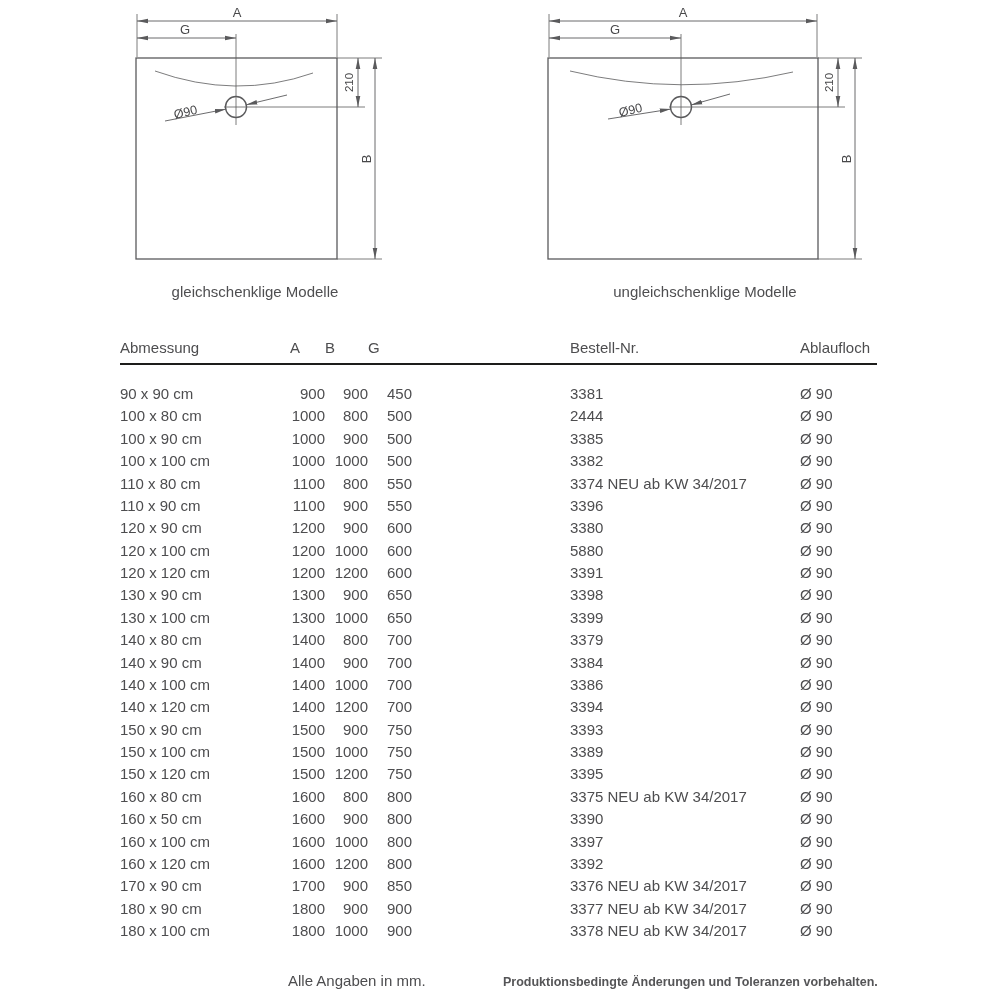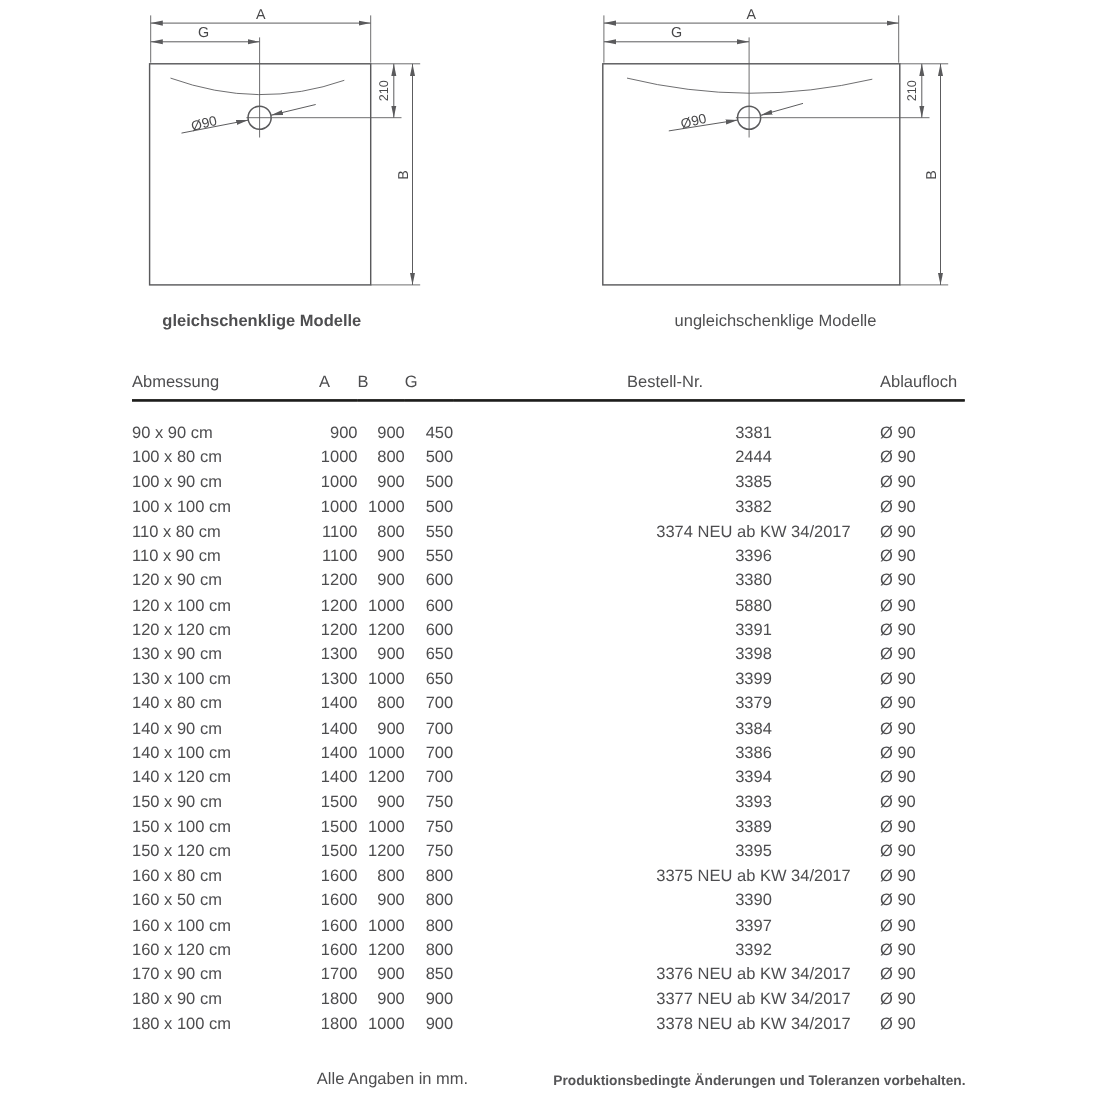--- a/index.html
+++ b/index.html
@@ -19,21 +19,21 @@
   .dimtext{font-size:13px;}
   .dimtext-sm{font-size:11.5px;}
   .diam{font-size:12.5px;}
   .caption{font-size:15px;color:#4e4e50;text-align:center;}
   
   .spec-table{border-collapse:collapse;table-layout:fixed;width:757px;font-size:15px;color:#4d4d4f;}
   .spec-table th{font-weight:normal;text-align:left;padding:0 0 7px 0;border-bottom:2.5px solid #1d1d1b;}
   .spec-table td{padding:0;height:22.37px;line-height:22.37px;box-sizing:border-box;white-space:nowrap;}
   .spec-table th{box-sizing:border-box;margin-top:20px;}
   .col-a,.col-b,.col-g{text-align:right;}
-  .col-order{padding-left:158px !important;text-align:center;}
+  .col-order{padding-left:158px !important;}
   .spec-table tbody tr:first-child td{padding-top:18px;}
   
   .footer-units{font-size:15px;color:#4d4d4f;}
   .footer-note{font-size:12.5px;color:#555557;font-weight:bold;}
 </style>
 </head>
 <body>
 
 <svg class="abs" style="left:125px;top:5px;" width="260" height="265" viewBox="0 0 260 265">
   <defs>
@@ -94,21 +94,21 @@
   <circle class="drain" cx="141" cy="102" r="10.5"></circle>
   <line class="dimline" x1="68" y1="114" x2="130.7" y2="104.1" marker-end="url(#arrR)"></line>
   <line class="dimline" x1="190" y1="89" x2="151.3" y2="99.9" marker-end="url(#arrR)"></line>
   <text class="diam" transform="translate(80,112) rotate(-14)">Ø90</text>
   <line class="dimline" x1="298" y1="53" x2="298" y2="102" marker-start="url(#arrR)" marker-end="url(#arrR)"></line>
   <text class="dimtext-sm" transform="translate(293,77.5) rotate(-90)" text-anchor="middle">210</text>
   <line class="dimline" x1="315" y1="53" x2="315" y2="254" marker-start="url(#arrR)" marker-end="url(#arrR)"></line>
   <text class="dimtext" transform="translate(311,154) rotate(-90)" text-anchor="middle">B</text>
 </svg>
 
-<div class="abs caption" style="left:108px;top:283px;width:260px;font-weight:bold;">gleichschenklige Modelle</div>
+<div class="abs caption" style="left:125px;top:283px;width:260px;">gleichschenklige Modelle</div>
 <div class="abs caption" style="left:540px;top:283px;width:330px;">ungleichschenklige Modelle</div>
 
 <div class="abs" style="left:120px;top:339px;">
   <table class="spec-table">
     <colgroup>
       <col style="width:170px">
         <col style="width:35px">
         <col style="width:43px">
       <col style="width:44px">
         <col style="width:388px">

